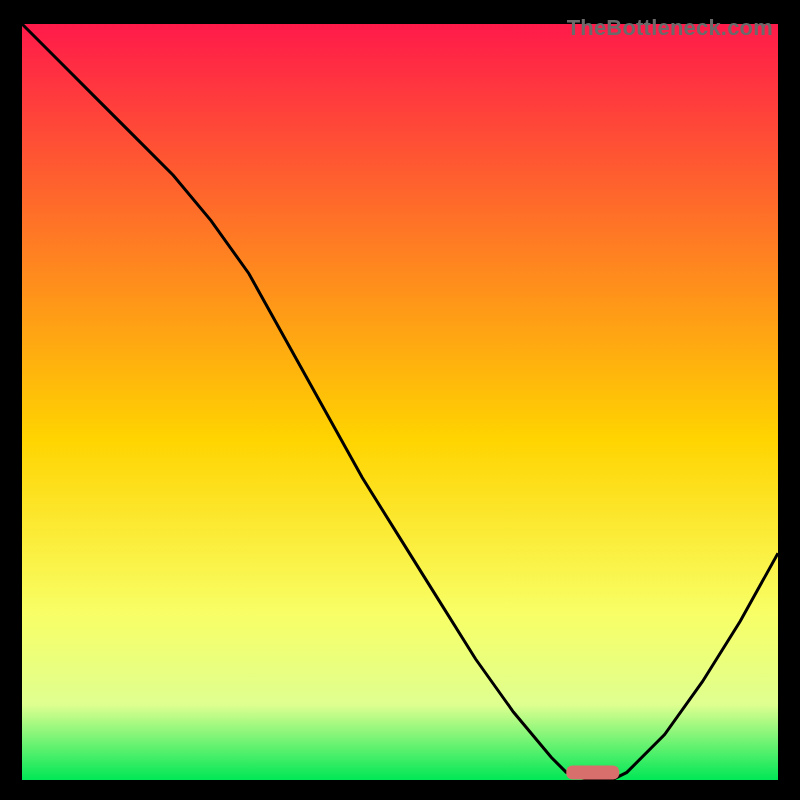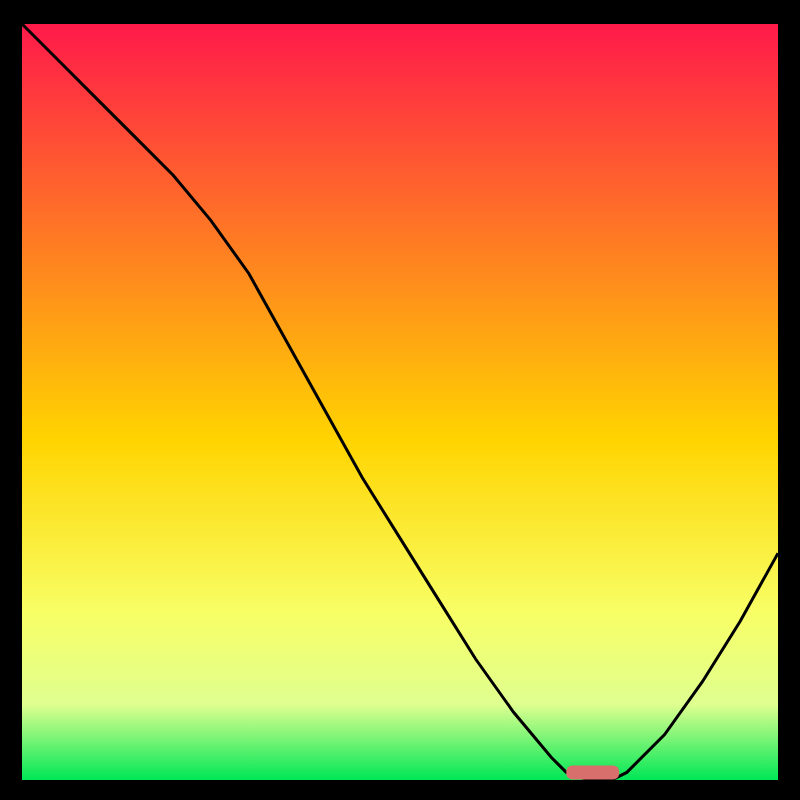--- a/index.html
+++ b/index.html
@@ -55,13 +55,14 @@
       </defs>
 
       <rect x="0" y="0" width="756" height="756" fill="url(#bg-grad)"></rect>
 
       <path id="curve-path" fill="none" stroke="#000" stroke-width="3" d="M0.0 0.0 L37.8 37.8 L75.6 75.6 L113.4 113.4 L151.2 151.2 L189.0 196.6 L226.8 249.5 L264.6 317.5 L302.4 385.6 L340.2 453.6 L378.0 514.1 L415.8 574.6 L453.6 635.0 L491.4 688.0 L529.2 733.3 L544.3 748.4 L567.0 756.0 L589.7 756.0 L604.8 748.4 L642.6 710.6 L680.4 657.7 L718.2 597.2 L756.0 529.2"></path>
 
       <rect id="marker-rect" rx="6" ry="6" height="14" fill="#d96f6d" x="544.3" y="741.4" width="52.9"></rect>
     </svg>
   </div>
 
+  <div class="watermark">TheBottleneck.com</div>
 </div>
 
 </body></html>

